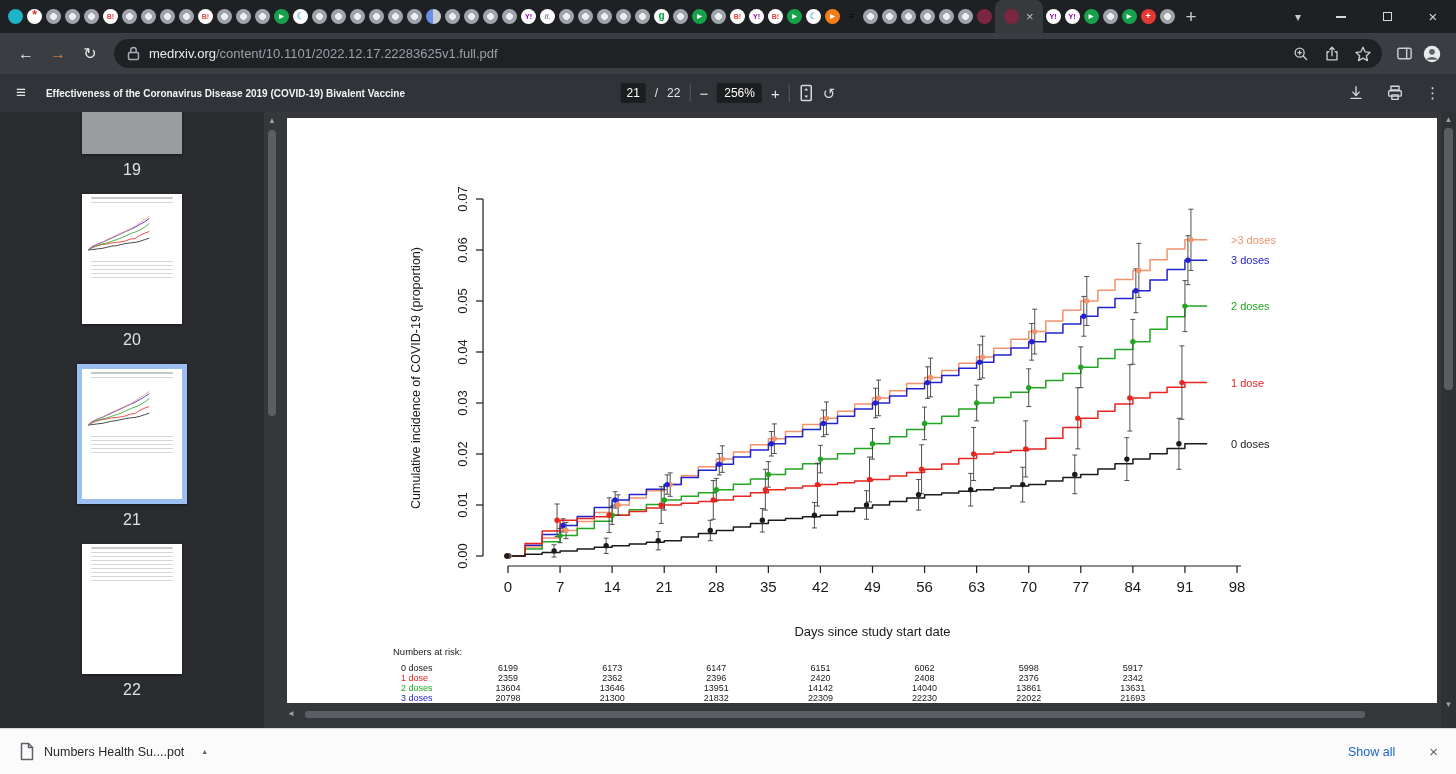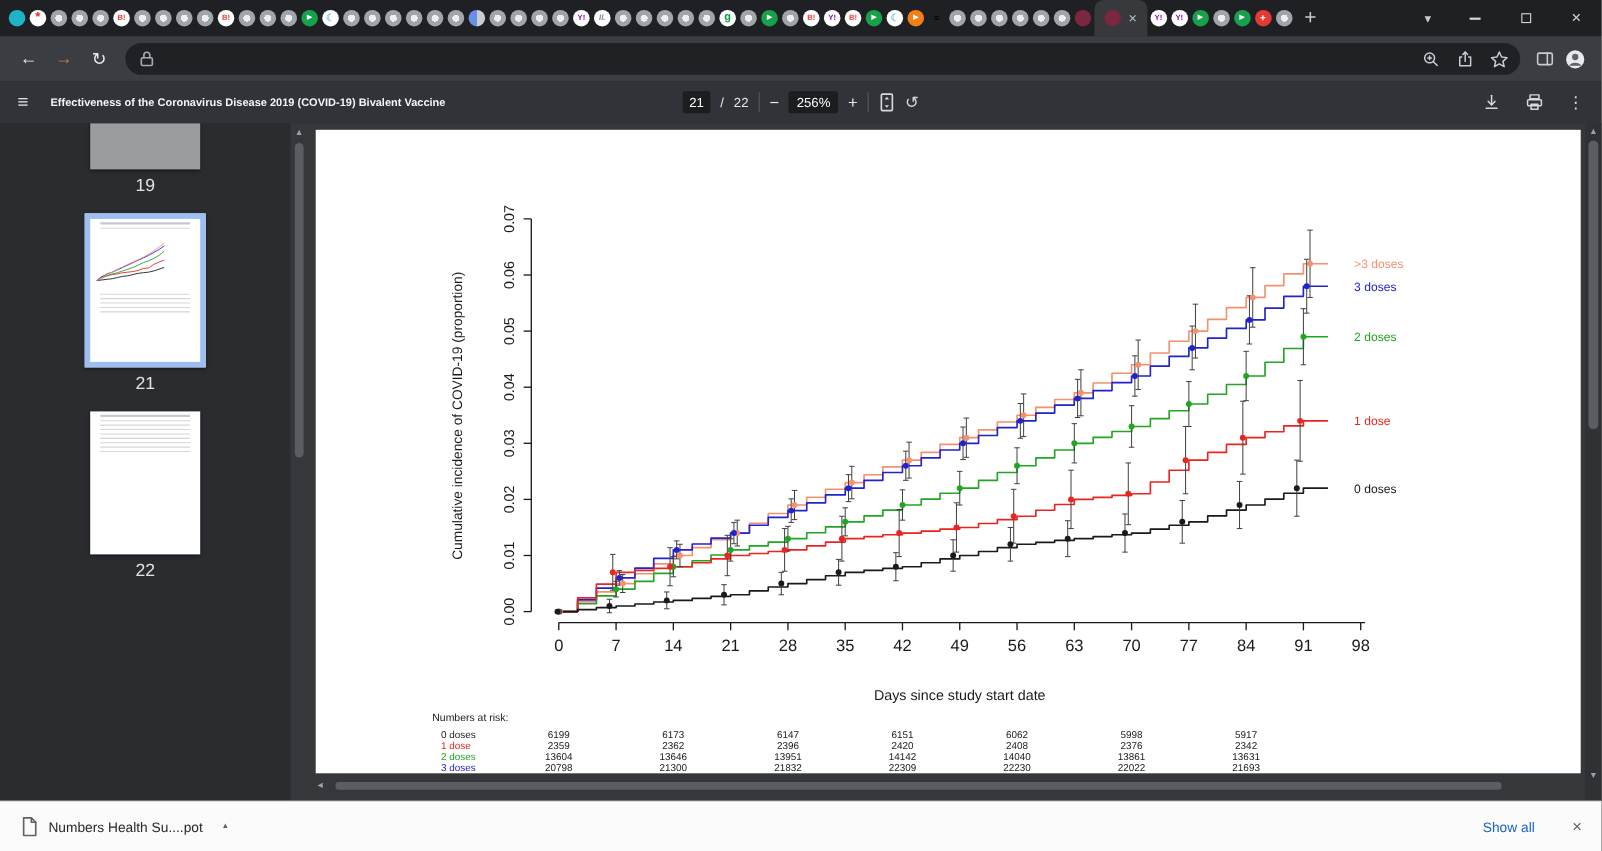--- a/index.html
+++ b/index.html
@@ -299,20 +299,21 @@
 
 <div id="addressbar">
   <span class="navbtn">←</span>
   <span class="navbtn" id="fwd">→</span>
   <span class="navbtn">↻</span>
   <div id="omnibox">
     <svg width="13" height="15" viewBox="0 0 13 15">
       <rect class="icon-stroke" x="1.5" y="6.5" width="10" height="7" rx="1.2" style="stroke:#a5abb1"></rect>
       <path class="icon-stroke" d="M3.8 6.5 V4.2 a2.7 2.7 0 0 1 5.4 0 V6.5" style="stroke:#a5abb1"></path>
     </svg>
+    <span class="url"><span class="dom">medrxiv.org</span><span class="pth">/content/10.1101/2022.12.17.22283625v1.full.pdf</span></span>
     <span class="oicons">
       <span class="oibtn">
         <svg width="18" height="18" viewBox="0 0 20 20">
           <circle class="icon-stroke" cx="8.5" cy="8.5" r="5"></circle>
           <line class="icon-stroke" x1="12.3" y1="12.3" x2="16.2" y2="16.2"></line>
           <line class="icon-stroke" x1="8.5" y1="6.6" x2="8.5" y2="10.4"></line>
           <line class="icon-stroke" x1="6.6" y1="8.5" x2="10.4" y2="8.5"></line>
         </svg>
       </span>
       <span class="oibtn">
@@ -382,20 +383,30 @@
     </span>
     <span class="kebab">⋮</span>
   </div>
 </div>
 
 <div id="content">
   <div id="sidebar">
       <div class="thumbwrap cut">
         <div class="thumb plain"></div>
         <div class="tlabel">19</div>
+      </div>
+      <div class="thumbwrap">
+        <div class="thumb"><div class="tline"></div><div class="tline thin"></div><svg width="78" height="48">
+            <polyline points="6.0,44.0 10.7,43.5 15.4,42.9 20.1,42.4 24.9,41.3 29.6,40.2 34.3,39.7 39.0,38.6 43.7,37.5 48.4,36.9 53.1,36.4 57.9,35.3 62.6,33.7 67.3,32.1" fill="none" stroke="#1a1a1a" stroke-width="0.8"></polyline>
+            <polyline points="6.0,44.0 10.7,40.2 15.4,39.7 20.1,38.6 24.9,38.0 29.6,36.9 34.3,36.4 39.0,35.9 43.7,34.8 48.4,33.1 53.1,32.6 57.9,29.3 62.6,27.2 67.3,25.5" fill="none" stroke="#e8251f" stroke-width="0.8"></polyline>
+            <polyline points="6.0,44.0 10.7,41.8 15.4,39.7 20.1,38.0 24.9,36.9 29.6,35.3 34.3,33.7 39.0,32.1 43.7,29.9 48.4,27.7 53.1,26.1 57.9,23.9 62.6,21.2 67.3,17.4" fill="none" stroke="#22a522" stroke-width="0.8"></polyline>
+            <polyline points="6.0,44.0 10.7,40.7 15.4,38.0 20.1,36.4 24.9,34.2 29.6,32.1 34.3,29.9 39.0,27.7 43.7,25.5 48.4,23.4 53.1,21.2 57.9,18.5 62.6,15.8 67.3,12.5" fill="none" stroke="#2222cf" stroke-width="0.8"></polyline>
+            <polyline points="6.0,44.0 10.7,41.3 15.4,38.6 20.1,36.4 24.9,33.7 29.6,31.5 34.3,29.3 39.0,27.2 43.7,25.0 48.4,22.8 53.1,20.1 57.9,16.9 62.6,13.6 67.3,10.3" fill="none" stroke="#f2926e" stroke-width="0.8"></polyline>
+          </svg><div class="tline thin"></div><div class="tline thin"></div><div class="tline thin"></div><div class="tline thin"></div><div class="tline thin"></div></div>
+        <div class="tlabel">20</div>
       </div>
       <div class="thumbwrap">
         <div class="thumb sel"><div class="tline"></div><div class="tline thin"></div><svg width="78" height="48">
             <polyline points="6.0,44.0 10.7,43.5 15.4,42.9 20.1,42.4 24.9,41.3 29.6,40.2 34.3,39.7 39.0,38.6 43.7,37.5 48.4,36.9 53.1,36.4 57.9,35.3 62.6,33.7 67.3,32.1" fill="none" stroke="#1a1a1a" stroke-width="0.8"></polyline>
             <polyline points="6.0,44.0 10.7,40.2 15.4,39.7 20.1,38.6 24.9,38.0 29.6,36.9 34.3,36.4 39.0,35.9 43.7,34.8 48.4,33.1 53.1,32.6 57.9,29.3 62.6,27.2 67.3,25.5" fill="none" stroke="#e8251f" stroke-width="0.8"></polyline>
             <polyline points="6.0,44.0 10.7,41.8 15.4,39.7 20.1,38.0 24.9,36.9 29.6,35.3 34.3,33.7 39.0,32.1 43.7,29.9 48.4,27.7 53.1,26.1 57.9,23.9 62.6,21.2 67.3,17.4" fill="none" stroke="#22a522" stroke-width="0.8"></polyline>
             <polyline points="6.0,44.0 10.7,40.7 15.4,38.0 20.1,36.4 24.9,34.2 29.6,32.1 34.3,29.9 39.0,27.7 43.7,25.5 48.4,23.4 53.1,21.2 57.9,18.5 62.6,15.8 67.3,12.5" fill="none" stroke="#2222cf" stroke-width="0.8"></polyline>
             <polyline points="6.0,44.0 10.7,41.3 15.4,38.6 20.1,36.4 24.9,33.7 29.6,31.5 34.3,29.3 39.0,27.2 43.7,25.0 48.4,22.8 53.1,20.1 57.9,16.9 62.6,13.6 67.3,10.3" fill="none" stroke="#f2926e" stroke-width="0.8"></polyline>
           </svg><div class="tline thin"></div><div class="tline thin"></div><div class="tline thin"></div><div class="tline thin"></div><div class="tline thin"></div></div>
         <div class="tlabel">21</div>

